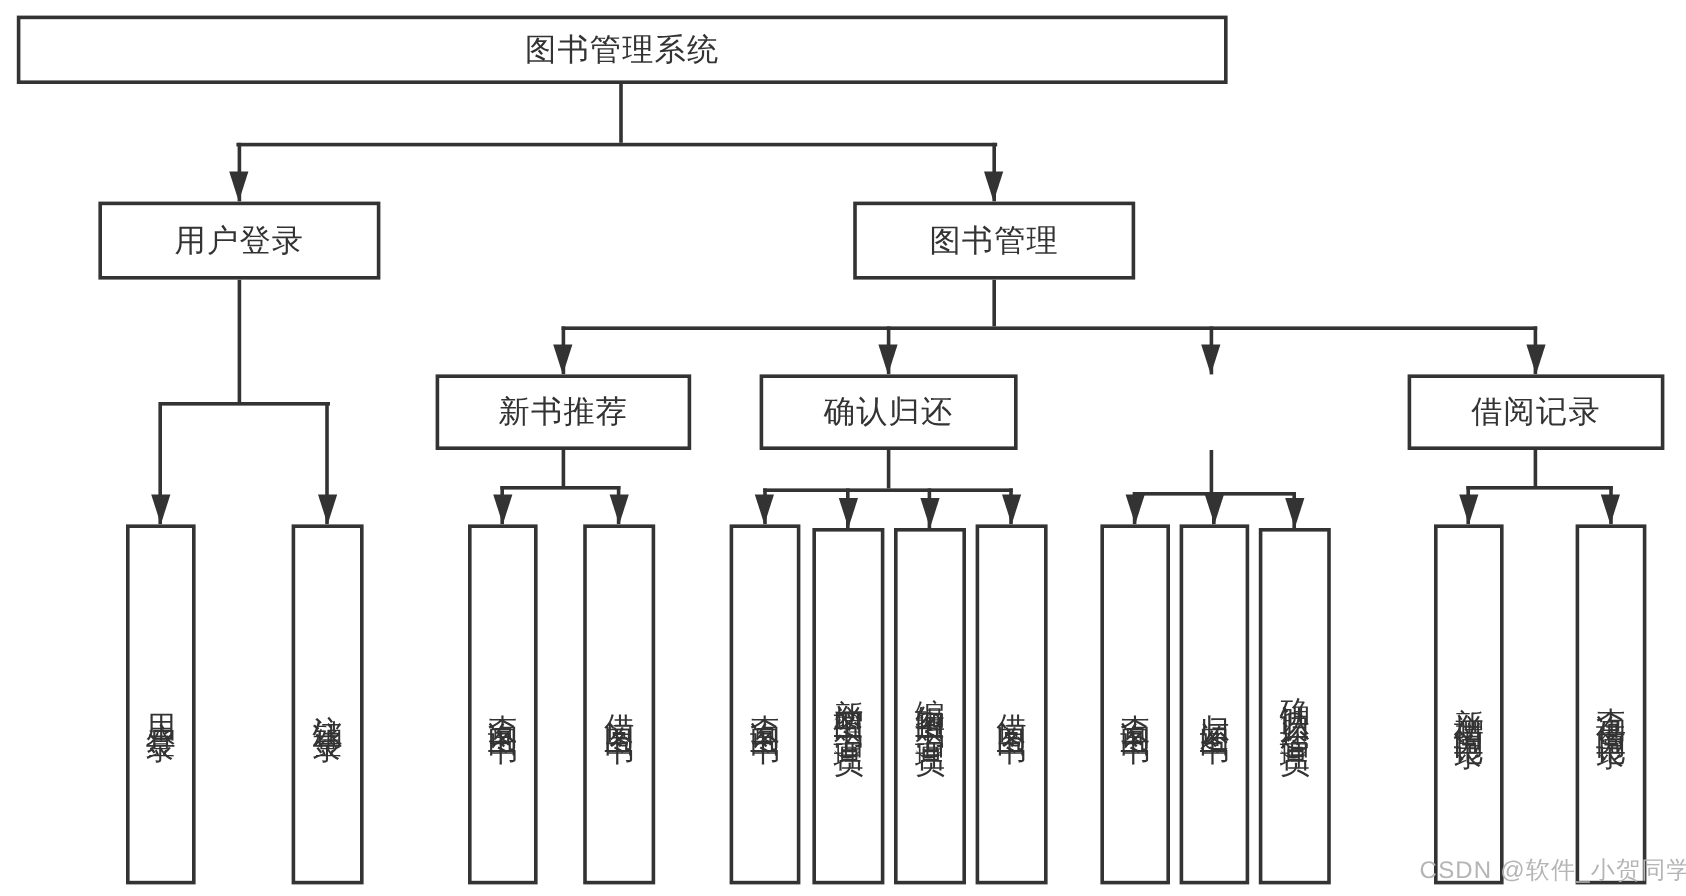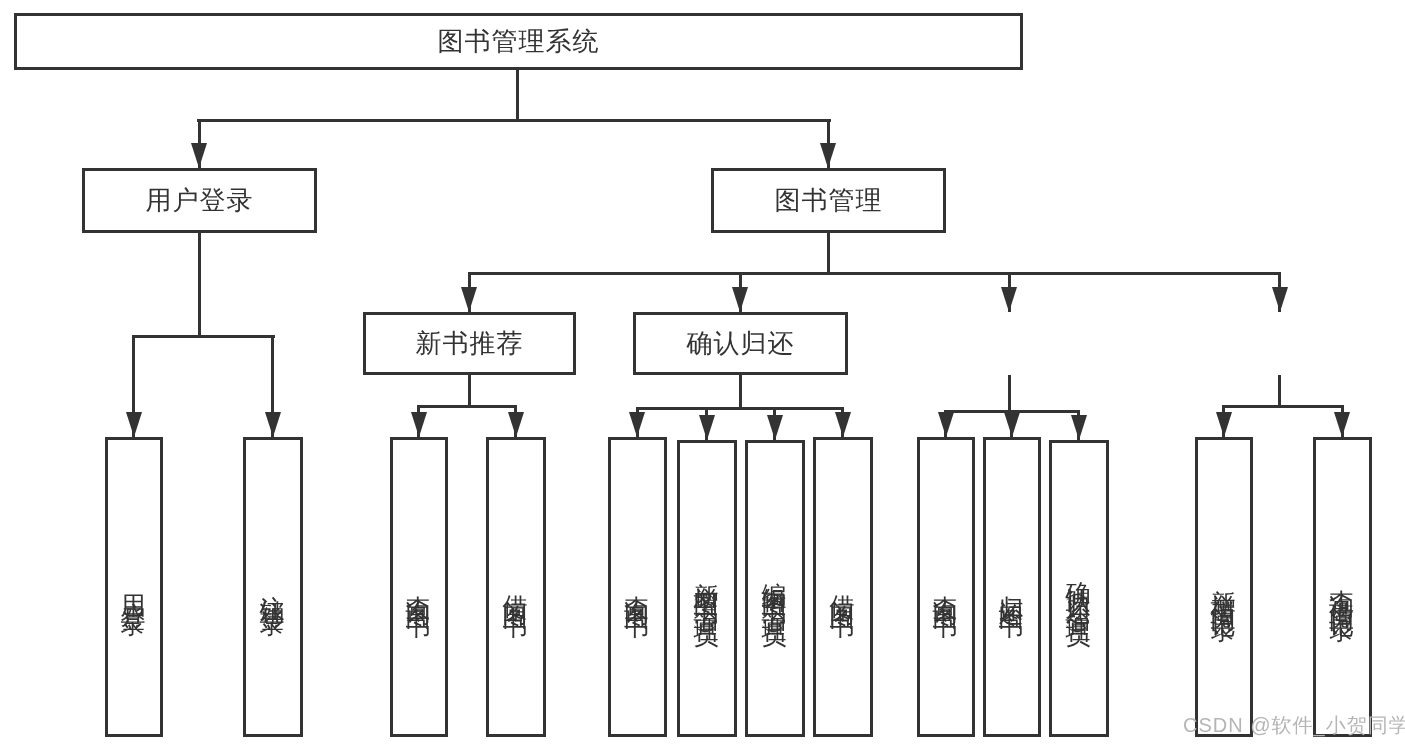--- a/index.html
+++ b/index.html
@@ -118,20 +118,21 @@
   <div class="arw" style="left:1216px;top:412px"></div>
   <div class="arw" style="left:1334px;top:412px"></div>
 
   <div class="hbox" style="left:14px;top:13px;width:1009px;height:57px">图书管理系统</div>
 
   <div class="hbox" style="left:82px;top:168px;width:235px;height:65px">用户登录</div>
   <div class="hbox" style="left:711px;top:168px;width:235px;height:65px">图书管理</div>
 
   <div class="hbox" style="left:363px;top:312px;width:213px;height:63px">新书推荐</div>
   <div class="hbox" style="left:633px;top:312px;width:215px;height:63px">确认归还</div>
+  <div class="hbox" style="left:1173px;top:312px;width:214px;height:63px">借阅记录</div>
 
   <div class="vbox" style="left:105px;top:437px;width:58px;height:300px">
     <span class="vtext">用户登录</span>
   </div>
   <div class="vbox" style="left:243px;top:437px;width:60px;height:300px">
     <span class="vtext">注销登录</span>
   </div>
 
   <div class="vbox" style="left:390px;top:437px;width:58px;height:300px">
     <span class="vtext">查询图书</span>

